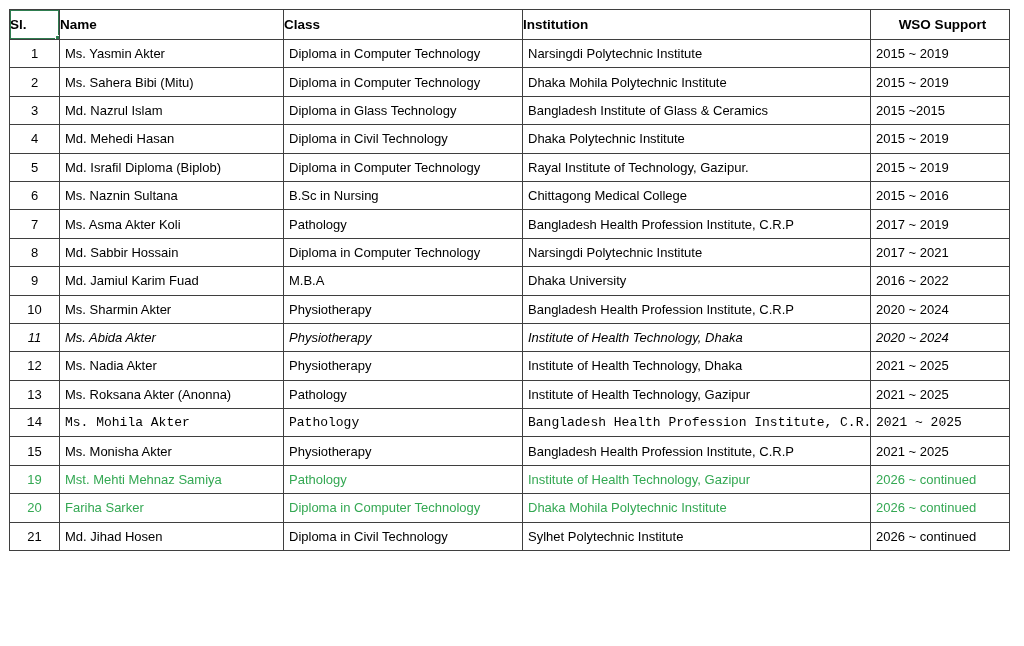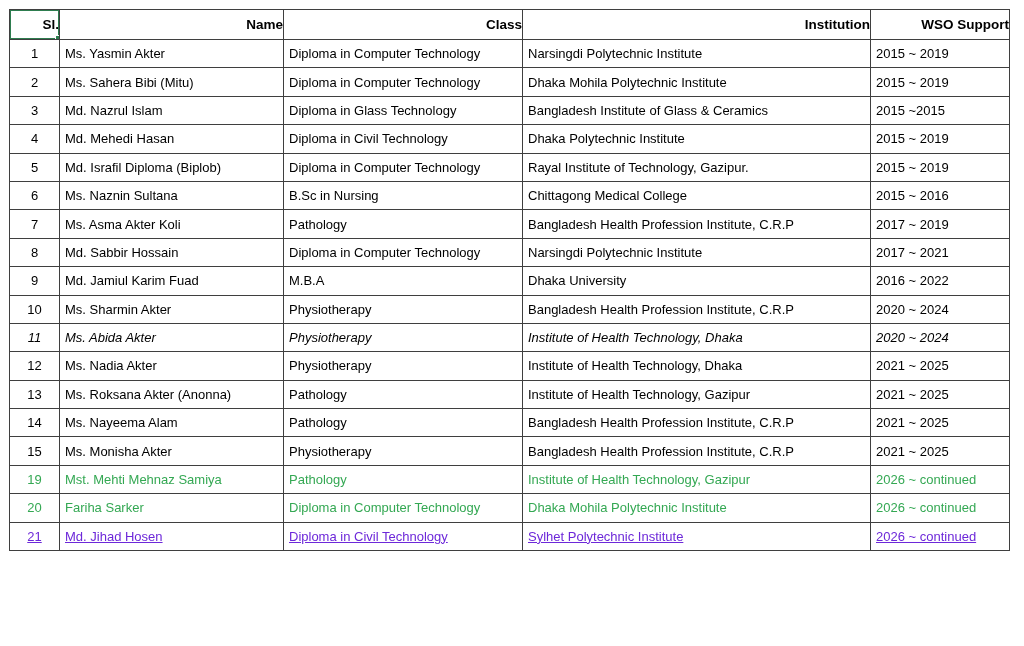--- a/index.html
+++ b/index.html
@@ -25,26 +25,26 @@
     border: 1px solid #3f3f3f;
     overflow: hidden;
     white-space: nowrap;
     vertical-align: middle;
     box-sizing: border-box;
   }
   th {
     font-weight: bold;
     font-size: 13.5px;
     height: 30px;
-    text-align: right;
+    text-align: left;
     color: #000000;
     padding: 0;
   }
   th.h-support {
-    text-align: right;
+    text-align: center;
     padding-left: 5px;
   }
   td {
     font-size: 13px;
     height: 28.4px;
     padding: 0 2px 0 5px;
   }
   td.c-sl {
     text-align: center;
     padding: 0;
@@ -186,23 +186,23 @@
           <td class="c-institution">Institute of Health Technology, Dhaka</td>
           <td class="c-support">2021 ~ 2025</td>
         </tr>
         <tr style="color: rgb(0, 0, 0);">
           <td class="c-sl">13</td>
           <td class="c-name">Ms. Roksana Akter (Anonna)</td>
           <td class="c-class">Pathology</td>
           <td class="c-institution">Institute of Health Technology, Gazipur</td>
           <td class="c-support">2021 ~ 2025</td>
         </tr>
-        <tr style="color: rgb(0, 0, 0);">
+        <tr style="color: rgb(0, 0, 0); font-family: Liberation Mono, monospace;">
           <td class="c-sl">14</td>
-          <td class="c-name">Ms. Nayeema Alam</td>
+          <td class="c-name">Ms. Mohila Akter</td>
           <td class="c-class">Pathology</td>
           <td class="c-institution">Bangladesh Health Profession Institute, C.R.P</td>
           <td class="c-support">2021 ~ 2025</td>
         </tr>
         <tr style="color: rgb(0, 0, 0);">
           <td class="c-sl">15</td>
           <td class="c-name">Ms. Monisha Akter</td>
           <td class="c-class">Physiotherapy</td>
           <td class="c-institution">Bangladesh Health Profession Institute, C.R.P</td>
           <td class="c-support">2021 ~ 2025</td>
@@ -214,21 +214,21 @@
           <td class="c-institution">Institute of Health Technology, Gazipur</td>
           <td class="c-support">2026 ~ continued</td>
         </tr>
         <tr style="color: rgb(52, 168, 83);">
           <td class="c-sl">20</td>
           <td class="c-name">Fariha Sarker</td>
           <td class="c-class">Diploma in Computer Technology</td>
           <td class="c-institution">Dhaka Mohila Polytechnic Institute</td>
           <td class="c-support">2026 ~ continued</td>
         </tr>
-        <tr style="color: #6d28d9; text-decoration: underline;">
+        <tr style="color: #000000;">
           <td class="c-sl">21</td>
           <td class="c-name">Md. Jihad Hosen</td>
           <td class="c-class">Diploma in Civil Technology</td>
           <td class="c-institution">Sylhet Polytechnic Institute</td>
           <td class="c-support">2026 ~ continued</td>
         </tr>
       </tbody>
   </table>
 </div>
 

